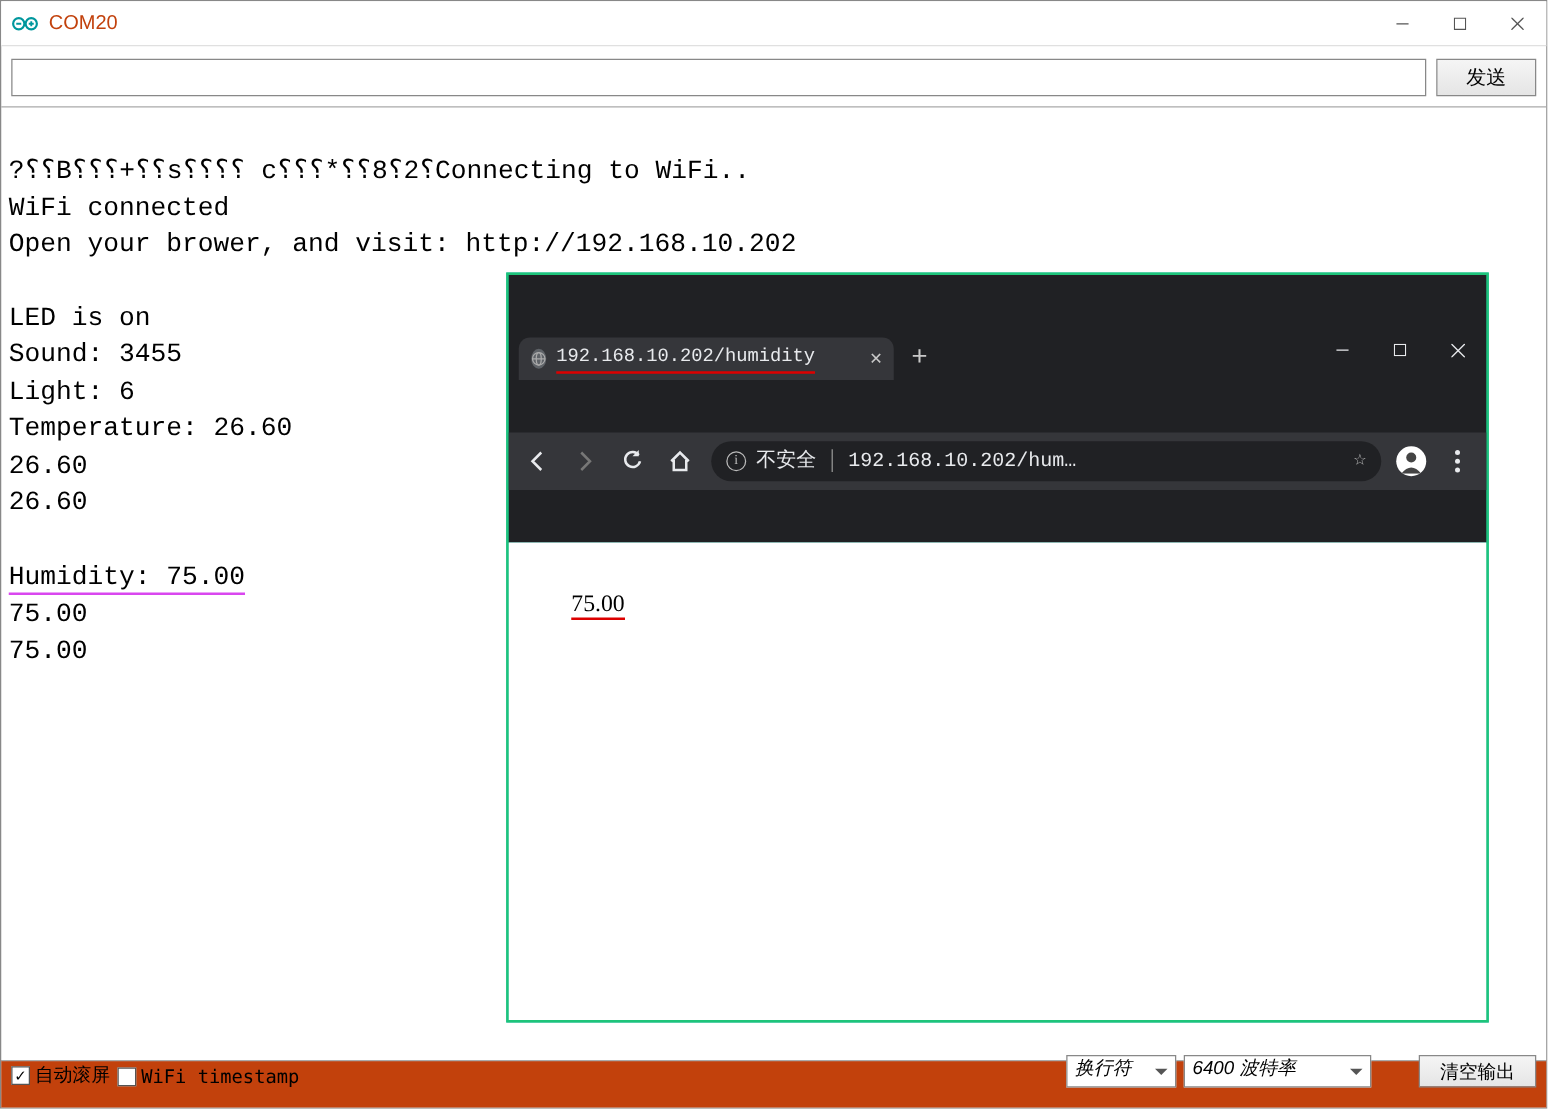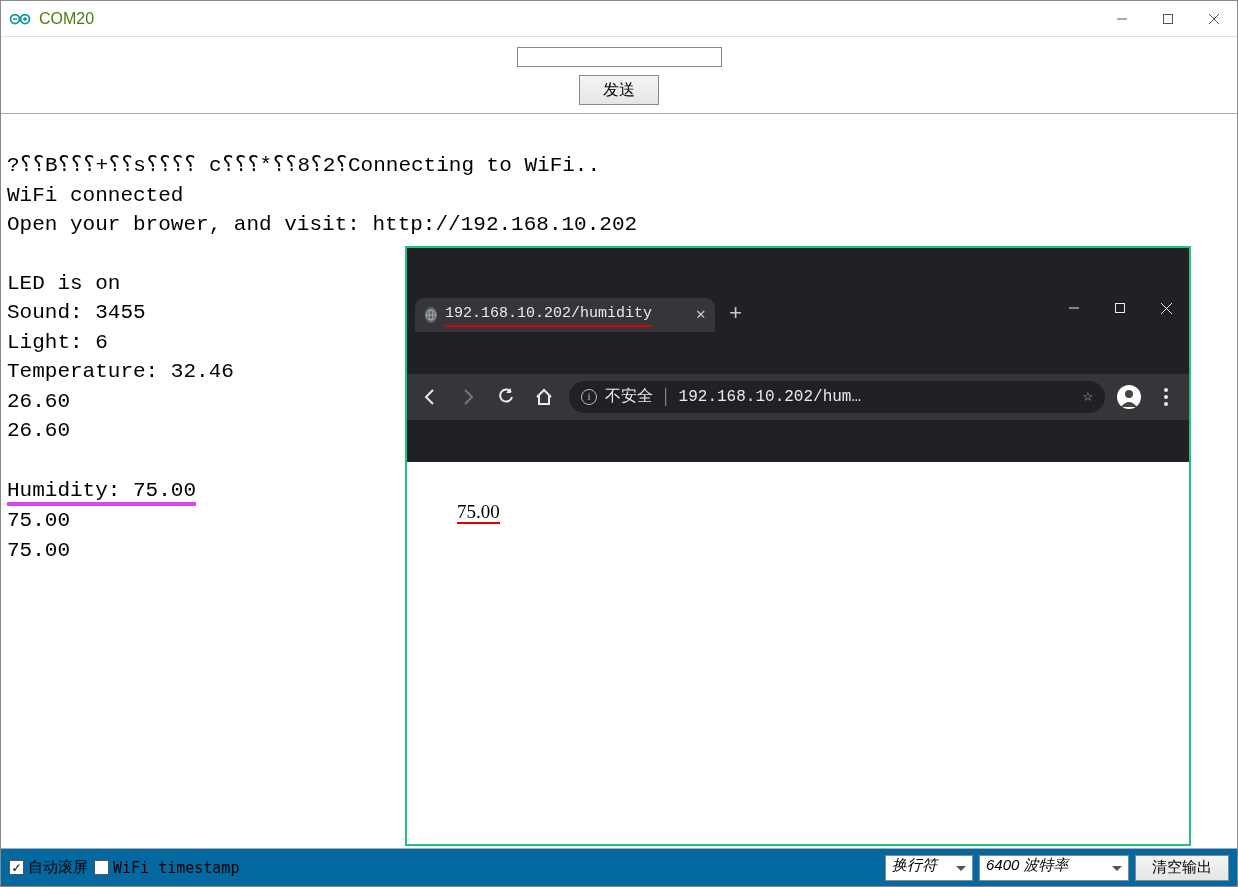--- a/index.html
+++ b/index.html
@@ -1,36 +1,36 @@
 <!DOCTYPE html>
 <html><head>
 <meta charset="utf-8">
 <style>
   * { box-sizing: border-box; }
   html, body { margin:0; padding:0; width:1238px; height:887px; font-family: "Microsoft YaHei", "Segoe UI", sans-serif; background:#fff; }
   .window { width:1238px; height:887px; border:1px solid #888; display:flex; flex-direction:column; background:#fff; }
   .titlebar { display:flex; align-items:center; height:36px; background:#fff; border-bottom:1px solid #e0e0e0; }
   .titlebar .icon { margin-left:8px; display:flex; align-items:center; }
-  .titlebar .title { margin-left:8px; color:#4d7c0f; font-size:16px; font-weight:400; flex:0 0 auto; }
+  .titlebar .title { margin-left:8px; color:#c2410c; font-size:16px; font-weight:400; flex:0 0 auto; }
   .titlebar .spacer { flex:1 1 auto; }
   .winbtn { width:46px; height:36px; display:flex; align-items:center; justify-content:center; color:#666; }
 
-  .inputrow { display:flex; align-items:center; padding:10px 8px 8px 8px; gap:8px;flex-direction:column; }
+  .inputrow { display:flex; align-items:center; padding:10px 8px 8px 8px; gap:8px; }
   .serial-input { flex:1; height:30px; border:1px solid #888; padding:0 6px; font-family:Consolas, monospace; font-size:15px; background:#fff; }
   .send-btn { width:80px; height:30px; border:1px solid #888; background:linear-gradient(#f5f5f5,#e5e5e5); font-size:16px; cursor:pointer; }
 
   .content { flex:1; border-top:1px solid #aaa; padding:8px 0 4px 6px; font-family:Consolas, "Courier New", monospace; font-size:21px; line-height:1.4; white-space:pre; color:#000; overflow:hidden; position:relative; }
-  .underline { border-bottom:4px solid #d946ef; display:inline-block; padding-bottom:0px; line-height:1.1;margin-top:34px; }
-
-  .statusbar { height:38px; border-top:1px solid #aaa; background:#0369a1; display:flex; align-items:center; padding:6px 8px; gap:6px; font-size:15px; }
+  .underline { border-bottom:2px solid #d946ef; display:inline-block; padding-bottom:0px; line-height:1.1;margin-top:34px; }
+
+  .statusbar { height:38px; border-top:1px solid #aaa; background:#c2410c; display:flex; align-items:flex-end; padding:16px 8px; gap:6px; font-size:15px; }
   .statusbar .check { display:flex; align-items:center; gap:4px; }
   .statusbar select, .select-box { height:26px; border:1px solid #888; background:#fff; font-size:15px; padding:0 22px 0 6px; font-family:inherit; appearance:none; position:relative;font-style:italic; }
   .select-wrap { position:relative; display:inline-block; }
   .select-wrap::after { content:""; position:absolute; right:7px; top:11px; width:0; height:0; border-left:5px solid transparent; border-right:5px solid transparent; border-top:5px solid #555; pointer-events:none;}
-  .clear-btn { height:26px; border:1px solid #888; background:linear-gradient(#f5f5f5,#e5e5e5); padding:0 16px; font-size:15px; cursor:pointer;}
+  .clear-btn { height:26px; border:1px solid #888; background:linear-gradient(#f5f5f5,#e5e5e5); padding:0 16px; font-size:15px; cursor:pointer;margin-left:32px;}
   .chk { width:15px; height:15px; border:1px solid #555; display:inline-flex; align-items:center; justify-content:center; font-size:12px; line-height:1; background:#fff;}
   .chk.checked::after { content:"✓"; font-size:12px; color:#000;}
 
   
   .browser { position:absolute; left:404px; top:132px; width:786px; height:600px; border:2px solid #1ec47a; background:#14b8a6; display:flex; flex-direction:column; font-size:15px; box-shadow:0 0 0 rgba(0,0,0,0); }
   .chrome-top { background:#202124; color:#e2e2e2; }
   .tabstrip { height:42px; display:flex; align-items:flex-end; padding:6px 0 0 8px; }
   .tab { background:#35363a; border-radius:9px 9px 0 0; height:34px; display:flex; align-items:center; padding:0 10px; gap:8px; max-width:300px; }
   .tab .globe { width:16px; height:16px; border-radius:50%; background:#5f6368; display:inline-flex; align-items:center; justify-content:center; }
   .tab .tabtitle { color:#e8eaed; font-size:15px; white-space:nowrap; border-bottom:2px solid #d00; padding-bottom:1px; }
@@ -92,21 +92,21 @@
   </div>
 
   <div class="content">
 <span>?⸮⸮B⸮⸮⸮+⸮⸮s⸮⸮⸮⸮ c⸮⸮⸮*⸮⸮8⸮2⸮Connecting to WiFi..</span>
 <span>WiFi connected</span>
 <span>Open your brower, and visit: http://192.168.10.202</span>
 <span></span>
 <span>LED is on</span>
 <span>Sound: 3455</span>
 <span>Light: 6</span>
-<span>Temperature: 32.46</span>
+<span>Temperature: 26.60</span>
 <span>26.60</span>
 <span>26.60</span>
 <span class="underline">Humidity: 75.00</span>
 <span>75.00</span>
 <span>75.00</span>
 
     
     <div class="browser">
       <div class="chrome-top">
         <div class="tabstrip">

